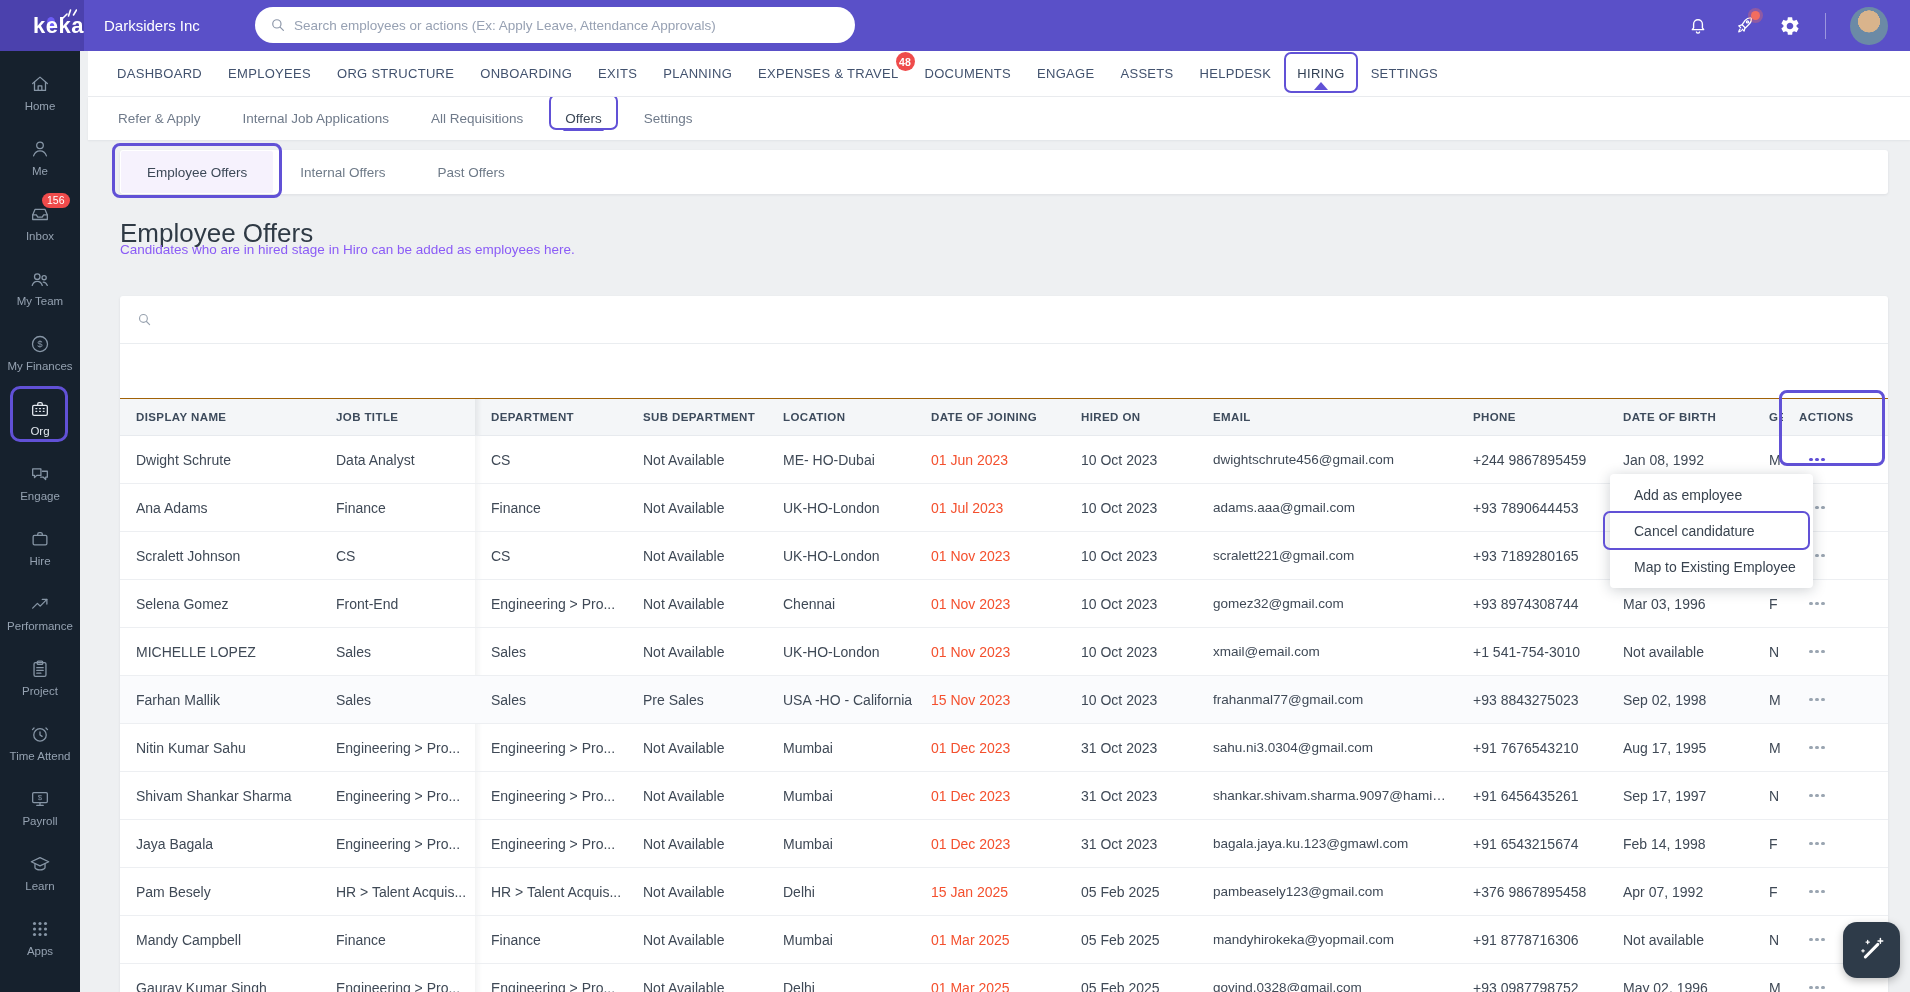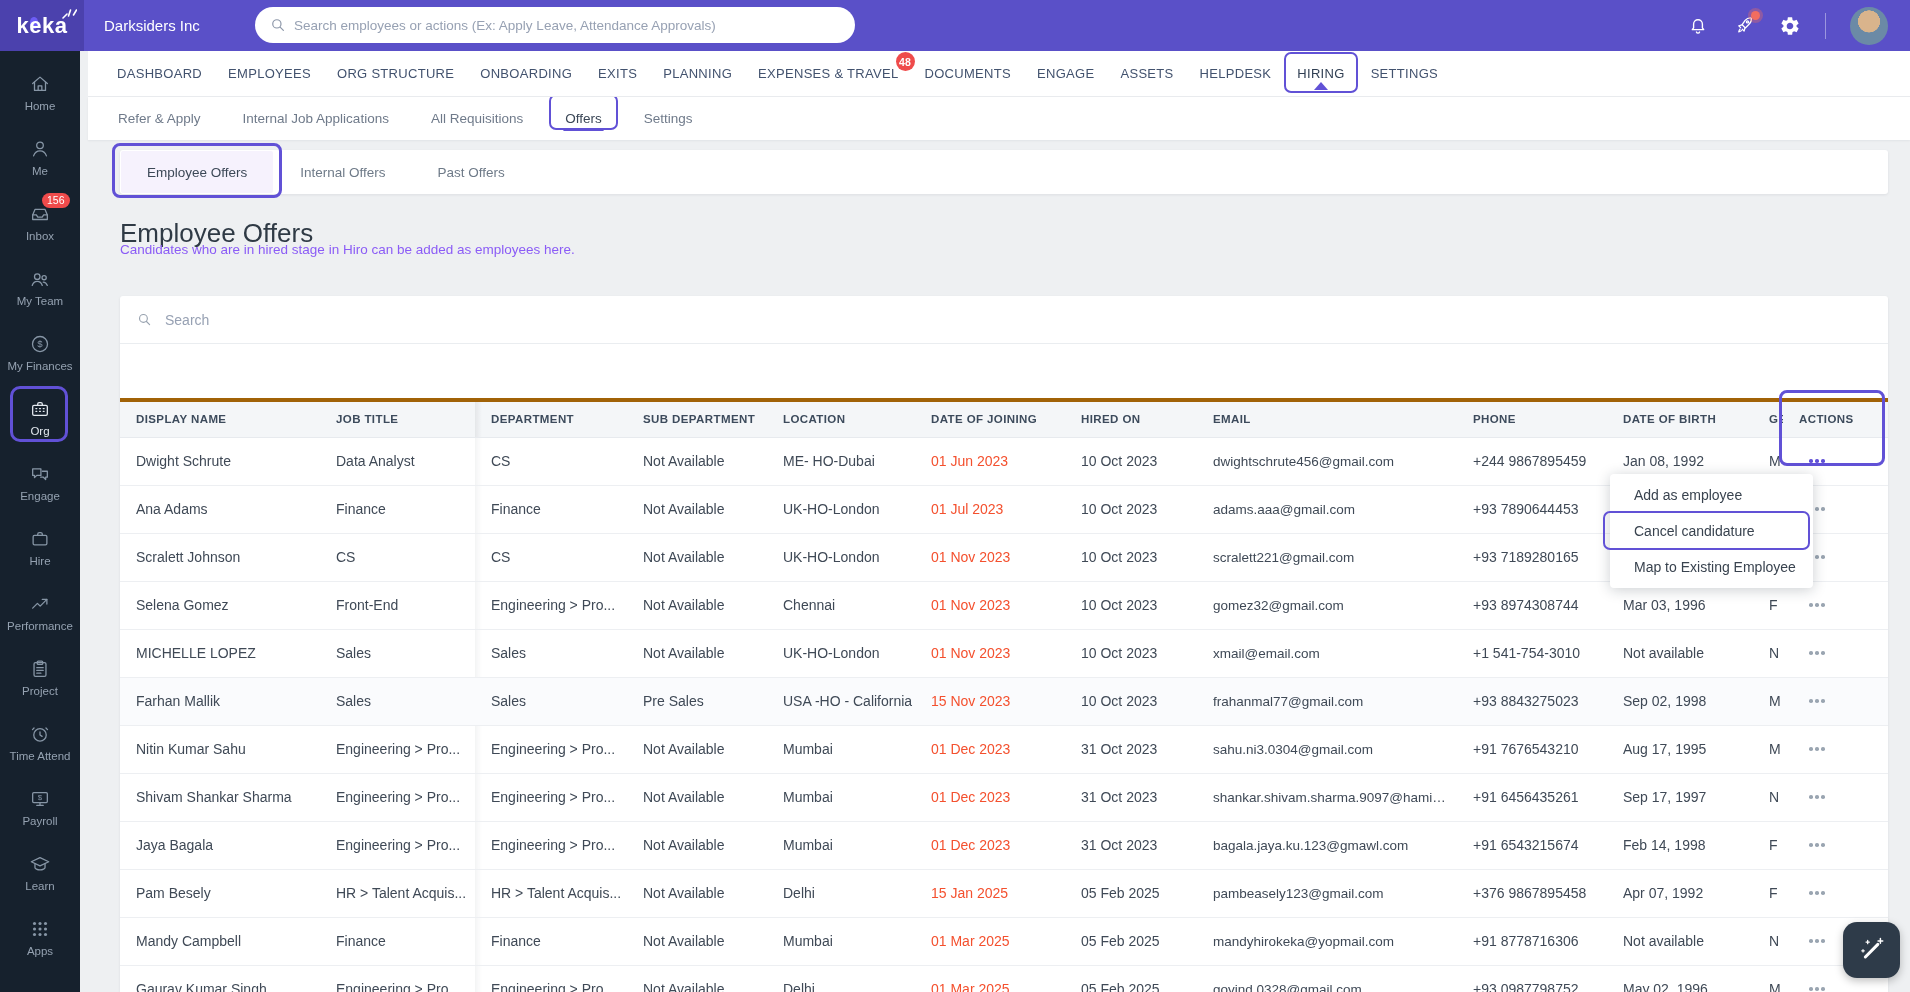--- a/index.html
+++ b/index.html
@@ -8,21 +8,21 @@
   }
   *{box-sizing:border-box}
   html,body{margin:0;padding:0}
   body{width:1910px;height:992px;overflow:hidden;position:relative;background:#eef0f2;
        font-family:"Liberation Sans",sans-serif}
 
   
   .topbar{position:absolute;left:0;top:0;width:1910px;height:51px;background:var(--topbar);
           display:flex;align-items:center;z-index:20}
   .logo-block{width:84px;height:51px;background:var(--logo-block);display:flex;align-items:center;
-              justify-content:center;position:relative;cursor:pointer}
+              justify-content:flex-end;position:relative;cursor:pointer}
   .logo-text{color:#fff;font-weight:700;font-size:22px;letter-spacing:.5px;position:relative;z-index:1}
   .logo-text .e{position:relative;display:inline-block}
   .logo-text .e::before{content:'';position:absolute;left:1px;top:4px;width:8px;height:12px;
       background:#6d5df5;border-radius:45%;z-index:-1}
   .logo-spark{position:absolute;top:5px;right:7px}
   .company{color:#fff;font-size:15px;margin-left:20px}
   .global-search{position:absolute;left:255px;top:7px;width:600px;height:36px;background:#fff;
       border-radius:18px;display:flex;align-items:center;padding:0 14px;gap:5px;color:#8d97a9}
   .global-search input{border:0;outline:0;flex:1;font-size:13.5px;color:#4a5568;background:transparent}
   input::placeholder{color:#97a1b3}
@@ -86,21 +86,21 @@
   .page-subtitle{position:absolute;left:120px;top:242px;font-size:13.5px;color:#8b5cf6}
 
   
   .content-card{position:absolute;left:120px;top:296px;width:1768px;height:696px;background:#fff;
       border-radius:3px 3px 0 0;box-shadow:0 1px 3px rgba(20,30,45,.08);overflow:hidden;z-index:2}
   .table-search{height:48px;border-bottom:1px solid #eaedf0;display:flex;align-items:center;gap:10px;
       padding:0 16px;color:#98a2af}
   .table-search input{border:0;outline:0;font-size:14px;color:#4a5568;flex:1}
   table{table-layout:fixed;width:1768px;border-collapse:collapse;margin-top:54px}
   thead th{background:#f4f6f8;height:37px;font-size:11.5px;letter-spacing:.4px;color:#3d4b5c;
-      text-align:left;padding:0 0 0 16px;font-weight:700;border-top:4px solid #a16207;
+      text-align:left;padding:0 0 0 16px;font-weight:700;border-top:1px solid #a16207;
       border-bottom:1px solid #e7eaee;overflow:hidden;white-space:nowrap}
   tbody td{height:48px;border-bottom:1px solid #edeff2;font-size:14px;color:#3f4956;
       padding:0 10px 0 16px;white-space:nowrap;overflow:hidden}
   td.c-email{font-size:13.5px;text-overflow:ellipsis}
   td.red{color:var(--date-red)}
   tr.hovered td{background:#fafbfd}
   th.c-department{background:linear-gradient(to right,rgba(22,33,45,.07),rgba(22,33,45,0) 7px),#f4f6f8}
   td.c-department{background-image:linear-gradient(to right,rgba(22,33,45,.05),rgba(22,33,45,0) 7px)}
   .c-gender{padding-right:0}
   .dots{display:flex;gap:2.5px;align-items:center;cursor:pointer;padding:8px 0;width:28px;margin-left:10px}
@@ -349,21 +349,20 @@
 
 <div class="page-title">Employee Offers</div>
 <div class="page-subtitle">Candidates who are in hired stage in Hiro can be added as employees here.</div>
 
 <div class="content-card">
   <div class="table-search">
     <svg width="17" height="17" viewBox="0 0 24 24" fill="none" stroke="#98a2af" stroke-width="1.6" stroke-linecap="round">
         <circle cx="10.5" cy="10.5" r="5.5"></circle>
         <path d="m14.8 14.8 4.4 4.4"></path>
       </svg>
-    <input placeholder="Search" style="">
   </div>
   <table>
     <colgroup>
         <col style="width: 200px;">
         <col style="width: 155px;">
         <col style="width: 152px;">
         <col style="width: 140px;">
         <col style="width: 148px;">
         <col style="width: 150px;">
         <col style="width: 132px;">

